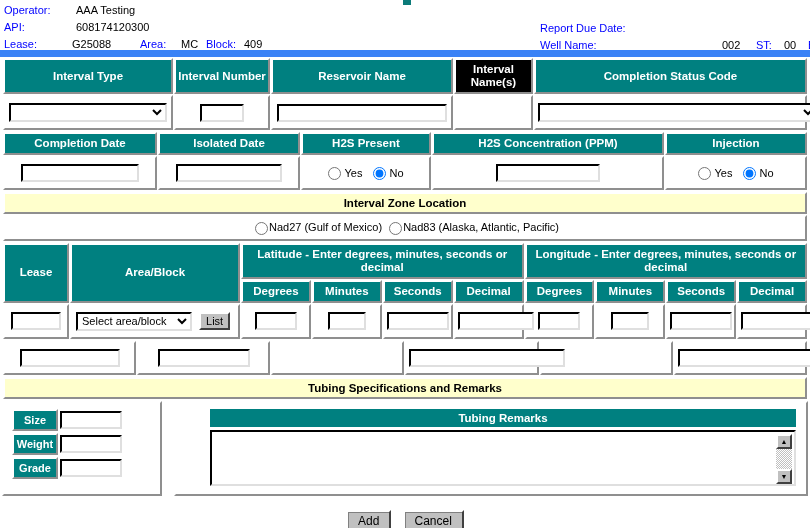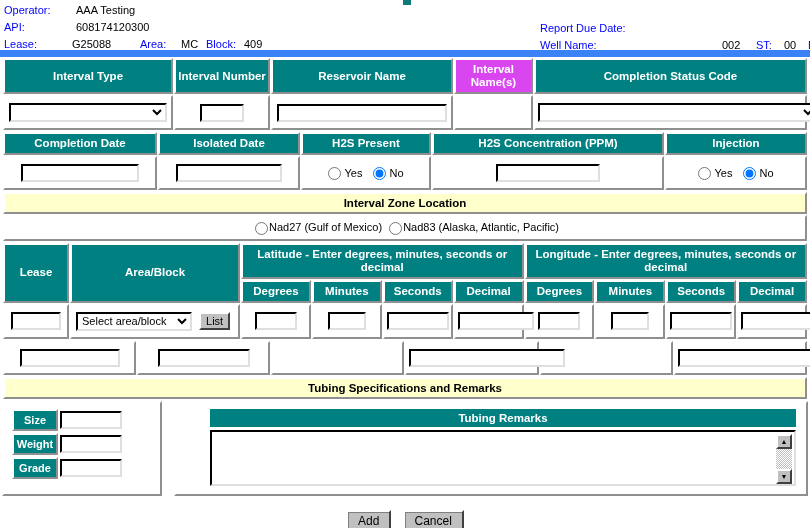--- a/index.html
+++ b/index.html
@@ -54,21 +54,21 @@
     color: #ffffff;
     font-weight: bold;
     font-size: 11.5px;
     text-align: center;
     padding: 3px 2px;
     border: 2px solid;
     border-color: #ffffff #8f8f8f #8f8f8f #ffffff;
     line-height: 13px;
   }
   th.purple {
-    background: #d946ef;
+    background: #000000;
     color: #ffffff;
     font-weight: bold;
     font-size: 11.5px;
     text-align: center;
     padding: 3px 2px;
     border: 2px solid;
     border-color: #ffffff #8f8f8f #8f8f8f #ffffff;
     line-height: 13px;
   }
   td.cell {

